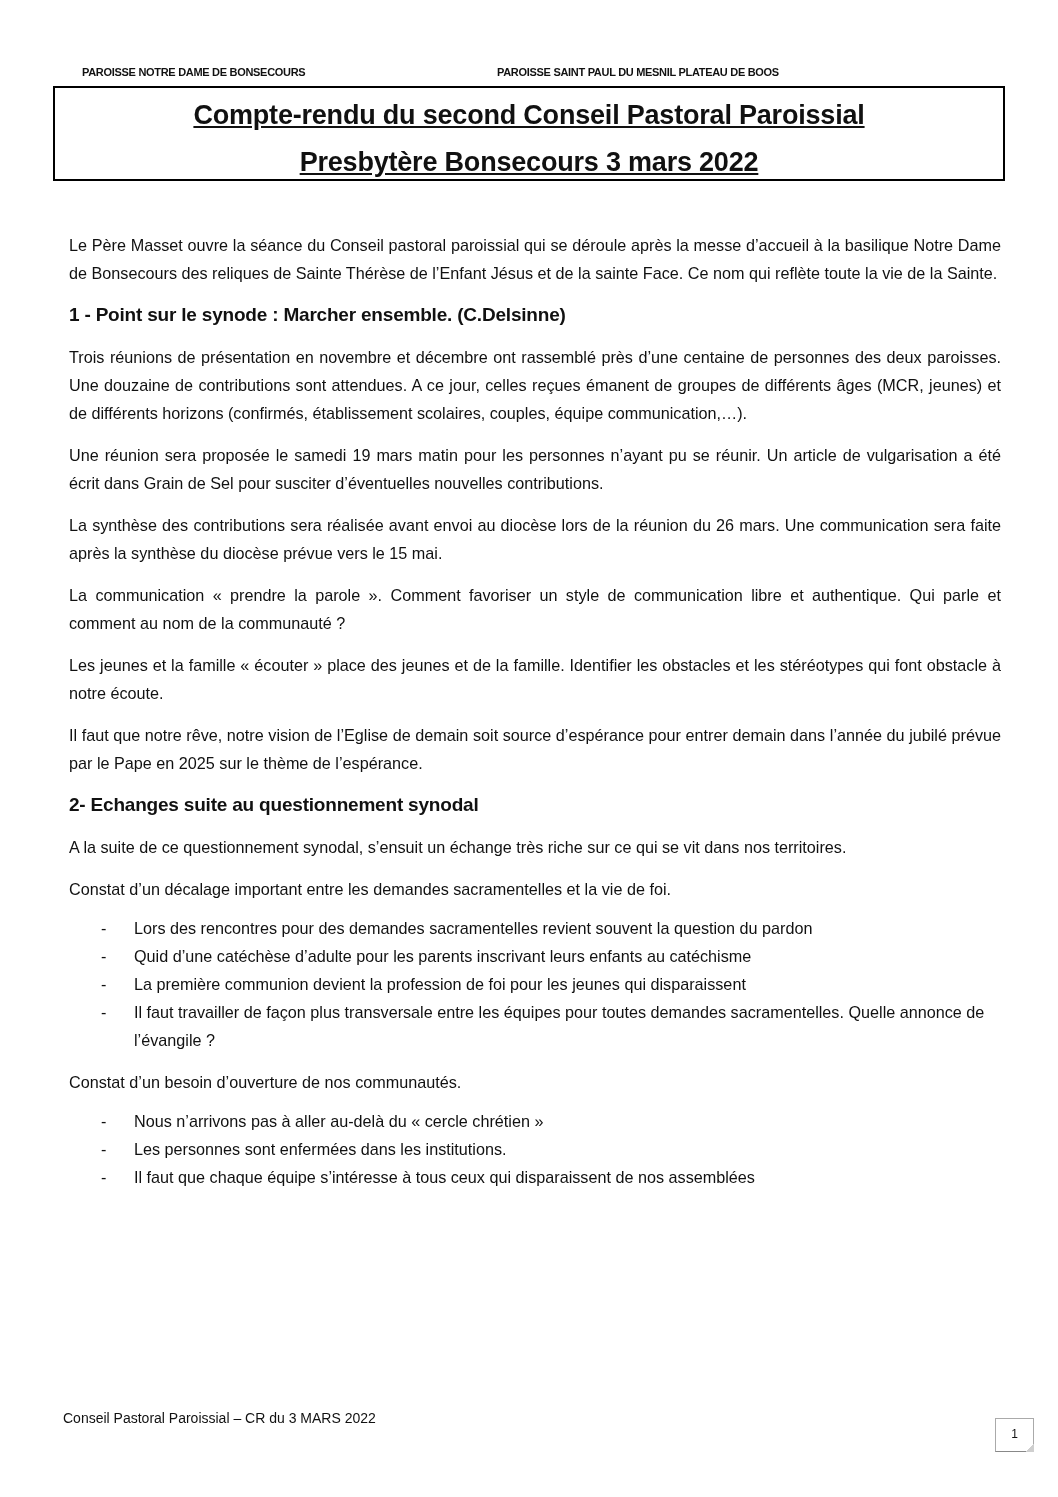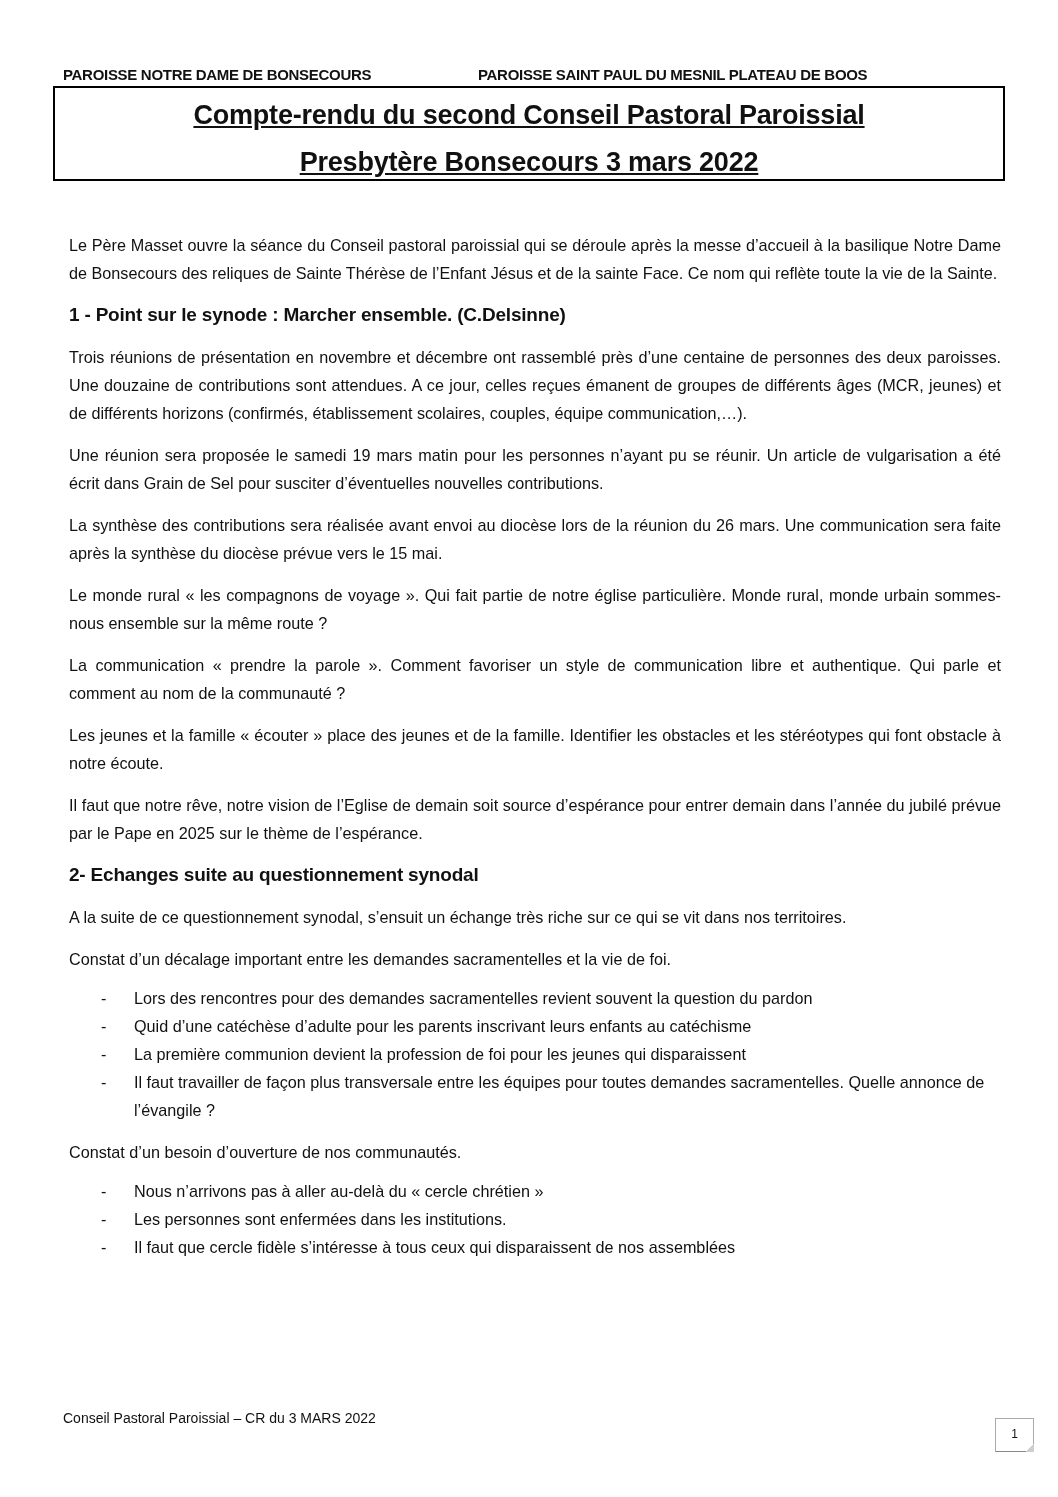--- a/index.html
+++ b/index.html
@@ -1,22 +1,22 @@
 <!DOCTYPE html>
 <html><head>
 <meta charset="utf-8">
 <style>
   html, body { margin: 0; padding: 0; background: #ffffff; }
   body {
     width: 1058px; height: 1497px; position: relative; overflow: hidden;
     font-family: "Liberation Sans", sans-serif; color: #111111;
   }
   .hdr-paroisse {
-    position: absolute; top: 66px; font-weight: bold; font-size: 15px;
-    letter-spacing: -0.3px; white-space: nowrap;
+    position: absolute; top: 66px; font-weight: bold; font-size: 11px;
+    letter-spacing: -0.3px; white-space: nowrap; margin-left: 19px;
   }
   #hdr-left { left: 63px; }
   #hdr-right { left: 478px; }
   .title-box {
     position: absolute; left: 53px; top: 86px; width: 948px; height: 91px;
     border: 2.5px solid #000;
   }
   .title-line {
     position: absolute; left: 0; right: 0; text-align: center;
     font-weight: bold; font-size: 27px; letter-spacing: -0.2px; text-decoration: underline;
@@ -59,42 +59,41 @@
   <div class="title-line" id="title2">Presbytère Bonsecours 3 mars 2022</div>
 </div>
 
 <div class="content">
   <p>Le Père Masset ouvre la séance du Conseil pastoral paroissial qui se déroule après la messe d’accueil à la basilique Notre Dame de Bonsecours des reliques de Sainte Thérèse de l’Enfant Jésus et de la sainte Face. Ce nom qui reflète toute la vie de la Sainte.</p>
 
   <h2>1 - Point sur le synode : Marcher ensemble. (C.Delsinne)</h2>
   <p>Trois réunions de présentation en novembre et décembre ont rassemblé près d’une centaine de personnes des deux paroisses. Une douzaine de contributions sont attendues. A ce jour, celles reçues émanent de groupes de différents âges (MCR, jeunes) et de différents horizons (confirmés, établissement scolaires, couples, équipe communication,…).</p>
   <p>Une réunion sera proposée le samedi 19 mars matin pour les personnes n’ayant pu se réunir. Un article de vulgarisation a été écrit dans Grain de Sel pour susciter d’éventuelles nouvelles contributions.</p>
   <p>La synthèse des contributions sera réalisée avant envoi au diocèse lors de la réunion du 26 mars. Une communication sera faite après la synthèse du diocèse prévue vers le 15 mai.</p>
-  <p>Le monde rural « les compagnons de voyage ». Qui fait partie de notre église particulière. Monde rural, monde urbain sommes-nous ensemble sur la même route ?</p>
   <p>La communication « prendre la parole ». Comment favoriser un style de communication libre et authentique. Qui parle et comment au nom de la communauté ?</p>
   <p>Les jeunes et la famille «  écouter » place des jeunes et de la famille. Identifier les obstacles et les stéréotypes qui font obstacle à notre écoute.</p>
   <p>Il faut que notre rêve, notre vision de l’Eglise de demain soit source d’espérance pour entrer demain dans l’année du jubilé prévue par le Pape en 2025 sur le thème de l’espérance.</p>
 
   <h2>2- Echanges suite au questionnement synodal</h2>
   <p>A la suite de ce questionnement synodal, s’ensuit un échange très riche sur ce qui se vit dans nos territoires.</p>
   <p>Constat d’un décalage important entre les demandes sacramentelles et la vie de foi.</p>
 
   <ul class="dash">
     <li><span class="bullet">-</span><span>Lors des rencontres pour des demandes sacramentelles revient souvent la question du pardon</span></li>
     <li><span class="bullet">-</span><span>Quid d’une catéchèse d’adulte pour les parents inscrivant leurs enfants au catéchisme</span></li>
     <li><span class="bullet">-</span><span>La première communion devient la profession de foi pour les jeunes qui disparaissent</span></li>
     <li><span class="bullet">-</span><span>Il faut travailler de façon plus transversale entre les équipes pour toutes demandes sacramentelles. Quelle annonce de l’évangile ?</span></li>
   </ul>
 
   <p>Constat d’un besoin d’ouverture de nos communautés.</p>
 
   <ul class="dash">
     <li><span class="bullet">-</span><span>Nous n’arrivons pas à aller au-delà du « cercle chrétien »</span></li>
     <li><span class="bullet">-</span><span>Les personnes sont enfermées dans les institutions.</span></li>
-    <li><span class="bullet">-</span><span>Il faut que cercle fidèle s’intéresse à tous ceux qui disparaissent de nos assemblées</span></li>
+    <li><span class="bullet">-</span><span>Il faut que chaque équipe s’intéresse à tous ceux qui disparaissent de nos assemblées</span></li>
   </ul>
 </div>
 
 <div class="footer">Conseil Pastoral Paroissial – CR du 3 MARS 2022</div>
 <div class="page-num-box">
   <span>1</span>
   <span class="fold"></span>
 </div>
 
 </body></html>

